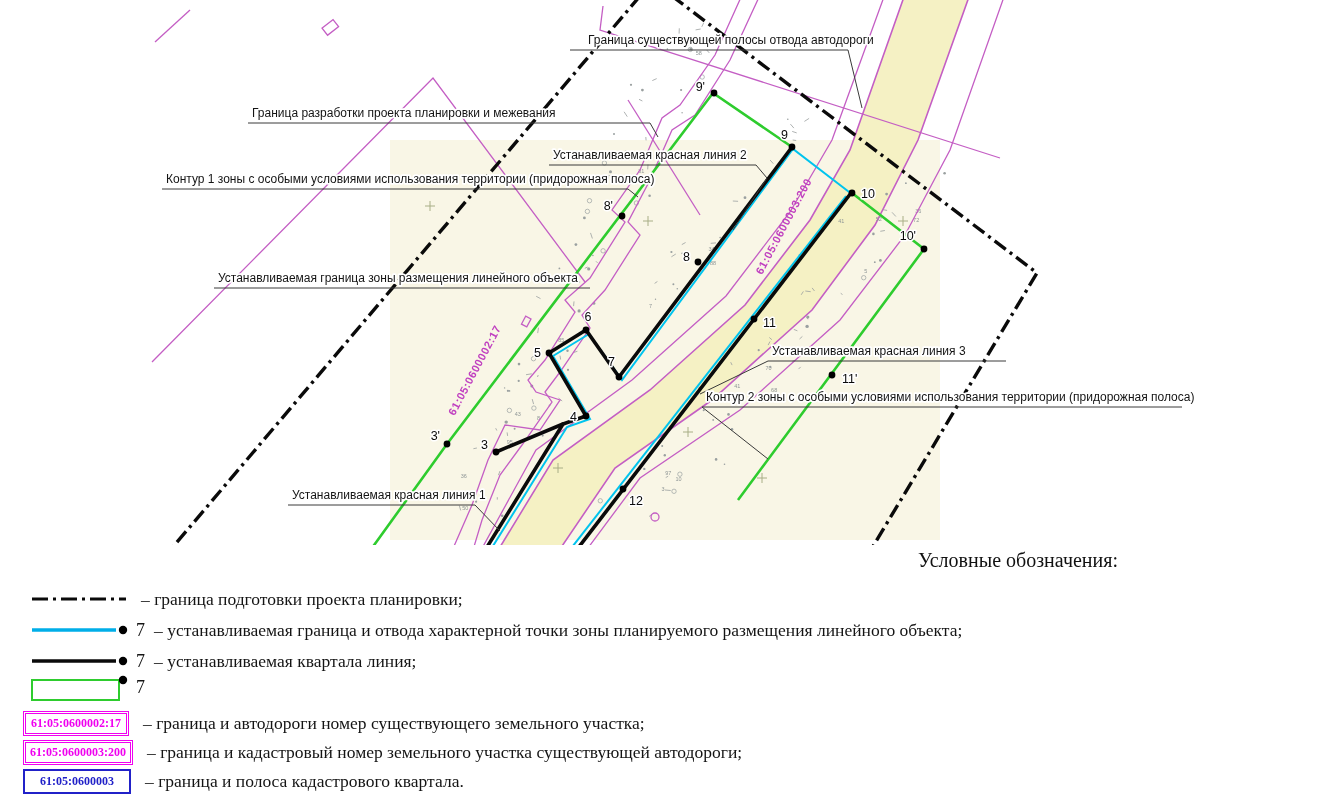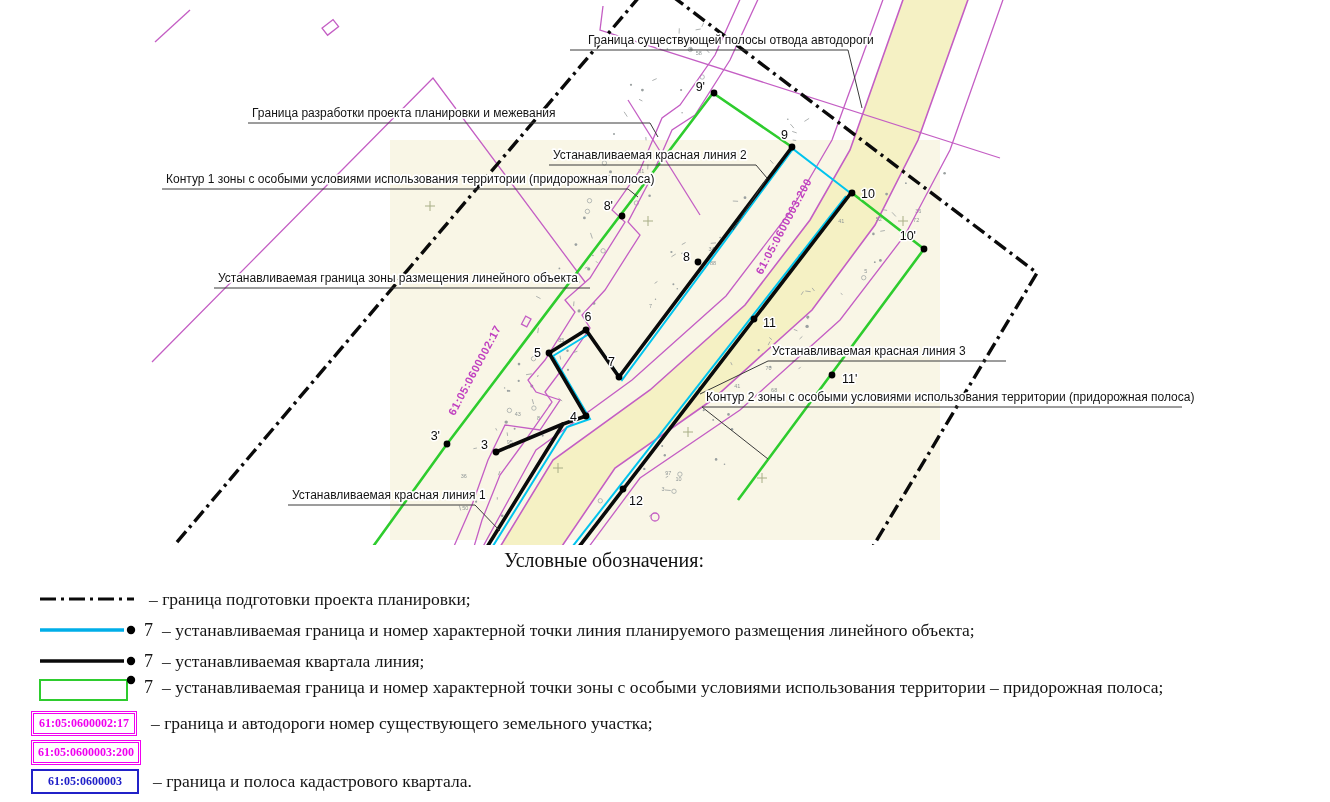--- a/index.html
+++ b/index.html
@@ -7,24 +7,24 @@
         font-family:"Liberation Sans",sans-serif;}
   #map-wrap{position:absolute;left:0;top:0;width:1330px;height:545px;}
   .map-label{font:12px "Liberation Sans",sans-serif;fill:#141414;
              paint-order:stroke;stroke:#ffffff;stroke-width:3.5px;stroke-linejoin:round;}
   .pt-label{font:12.5px "Liberation Sans",sans-serif;fill:#0a0a0a;
             paint-order:stroke;stroke:#ffffff;stroke-width:3px;stroke-linejoin:round;}
   .cad{font:bold 11px "Liberation Sans",sans-serif;fill:#C040C0;text-anchor:middle;letter-spacing:0.6px;}
   .topo-num{font:5.5px "Liberation Sans",sans-serif;fill:#8f9696;}
   .leader{fill:none;stroke:#3a3a3a;stroke-width:1;}
   
-  .lg-title{position:absolute;top:549px;left:0;width:1118px;text-align:center;
-            font:20px "Liberation Serif",serif;color:#111;padding-left:45px;}
+  .lg-title{position:absolute;top:549px;left:0;width:1118px;text-align:right;
+            font:20px "Liberation Serif",serif;color:#111;}
   .lg-row{position:absolute;left:30px;height:24px;display:flex;align-items:center;
-          white-space:nowrap;font-family:"Liberation Serif",serif;font-size:17.5px;color:#141414;margin-left:8px;}
+          white-space:nowrap;font-family:"Liberation Serif",serif;font-size:17.5px;color:#141414;}
   .lg-row.boxed{left:23px;}
   .sw{width:102px;display:flex;align-items:center;}
   .lg-num{font-size:18px;margin-left:4px;}
   .lg-text{margin-left:9px;}
   .boxed .lg-text{margin-left:14px;}
   .code-box{display:inline-block;text-align:center;font:bold 12px "Liberation Serif",serif;}
   .cb-m{color:#F000F0;border:3px double #F000F0;padding:2px 4px;min-width:92px;}
   .cb-b{color:#2121C8;border:2px solid #2121C8;padding:3px 4px;min-width:96px;}
 </style>
 </head>
@@ -323,21 +323,21 @@
   </div>
 
   <div class="lg-row" style="top:618px">
     <span class="sw">
         <svg width="100" height="12">
           <line x1="2" y1="6" x2="86" y2="6" stroke="#00AEE8" stroke-width="3.6"></line>
           <circle cx="93" cy="6" r="4.2" fill="#000"></circle>
         </svg>
       </span>
     <span class="lg-num">7</span>
-    <span class="lg-text">– устанавливаемая граница и номер характерной точки линия планируемого размещения линейного объекта;</span>
+    <span class="lg-text">– устанавливаемая граница и отвода характерной точки зоны планируемого размещения линейного объекта;</span>
   </div>
 
   <div class="lg-row" style="top:649px">
     <span class="sw">
         <svg width="100" height="12">
           <line x1="2" y1="6" x2="86" y2="6" stroke="#0a0a0a" stroke-width="3.6"></line>
           <circle cx="93" cy="6" r="4.2" fill="#000"></circle>
         </svg>
       </span>
     <span class="lg-num">7</span>
@@ -345,30 +345,30 @@
   </div>
 
   <div class="lg-row" style="top:672px;height:30px">
     <span class="sw">
         <svg width="100" height="30">
           <rect x="2" y="8" width="87" height="20" fill="#fff" stroke="#2ECC2E" stroke-width="2"></rect>
           <circle cx="93" cy="8" r="4.2" fill="#000"></circle>
         </svg>
       </span>
     <span class="lg-num">7</span>
-    <span class="lg-text">– устанавливаемая граница и номер характерной точки зоны с особыми условиями использования территории – придорожная полоса;</span>
   </div>
 
   <div class="lg-row boxed" style="top:711px">
     <span class="code-box cb-m">61:05:0600002:17</span>
     <span class="lg-text">– граница и автодороги номер существующего земельного участка;</span>
   </div>
 
   <div class="lg-row boxed" style="top:740px">
     <span class="code-box cb-m">61:05:0600003:200</span>
+    <span class="lg-text">– граница и кадастровый номер земельного участка существующей автодороги;</span>
   </div>
 
   <div class="lg-row boxed" style="top:769px">
     <span class="code-box cb-b">61:05:0600003</span>
     <span class="lg-text">– граница и полоса кадастрового квартала.</span>
   </div>
 
 </div>
 
 </body></html>

